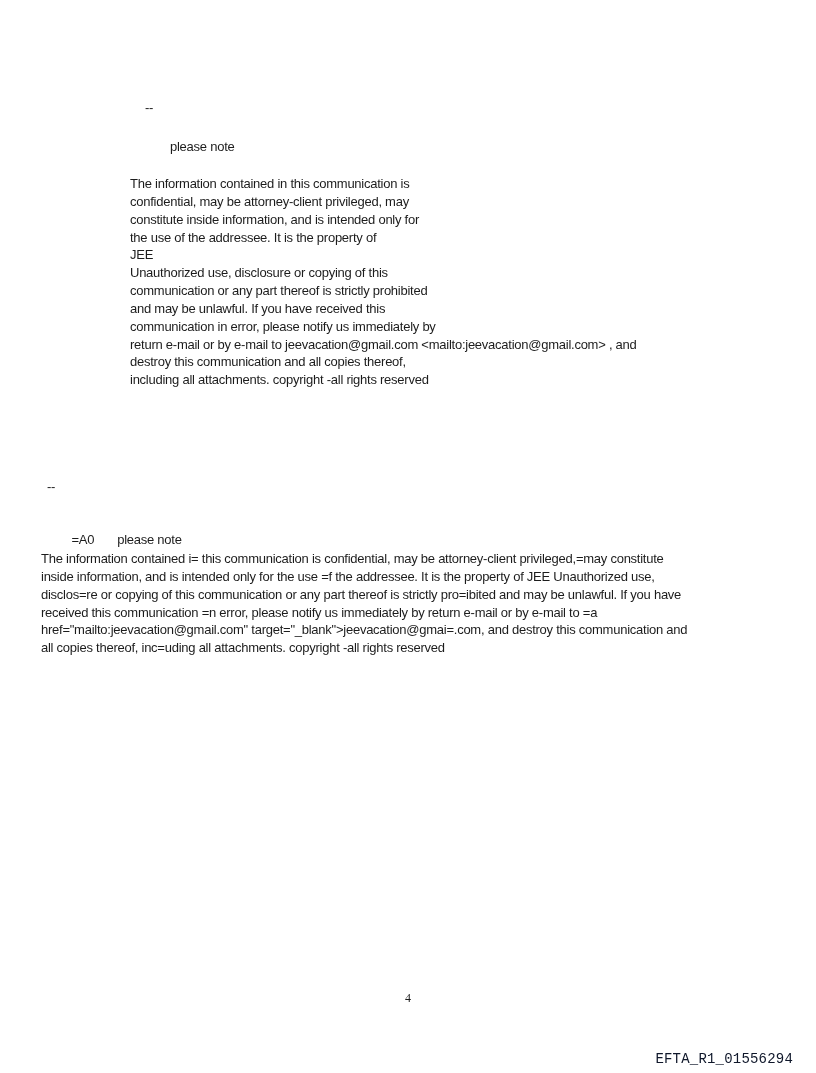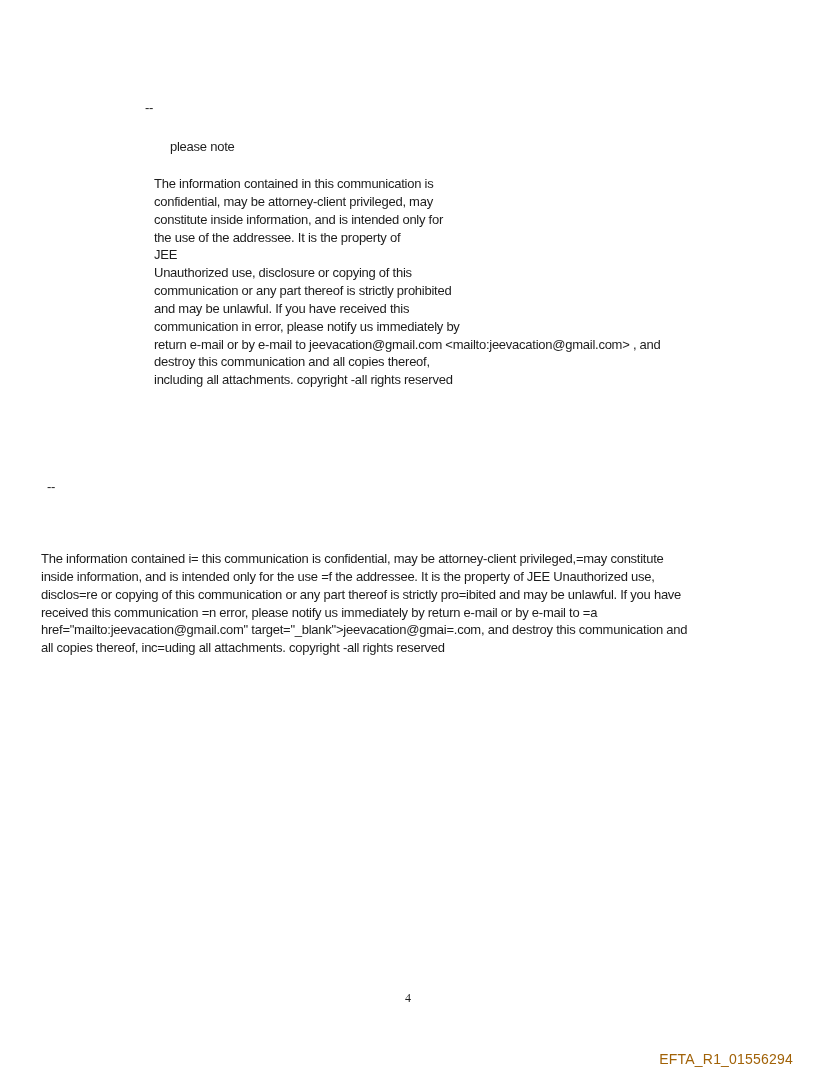--- a/index.html
+++ b/index.html
@@ -18,43 +18,43 @@
   }
   .txt {
     position: absolute;
     font-size: 13px;
     line-height: 17.85px;
     letter-spacing: -0.25px;
     white-space: pre-line;
   }
   .b1-dash   { left: 145px; top: 99px;  }
   .b1-note   { left: 170px; top: 138px; }
-  .b1-body   { left: 154px; top: 175px; width: 600px; }
+  .b1-body   { left: 130px; top: 175px; width: 600px; }
   .b2-dash   { left: 47px;  top: 478px; }
   .b2-note   { left: 58px;  top: 513px; white-space: pre; }
   .b2-note .note-label { margin-left: 23px; }
   .b2-body   { left: 41px;  top: 550px; width: 760px; }
   .page-number {
     position: absolute;
     left: 0;
     top: 991px;
     width: 100%;
     text-align: center;
     font-family: "Liberation Serif", serif;
     font-size: 12px;
     color: #1c1c1c;
   }
   .bates {
     position: absolute;
     right: 23px;
     top: 1051px;
-    font-family: Liberation Sans, sans-serif;
+    font-family: Liberation Mono, monospace;
     font-size: 14px;
     letter-spacing: 0.2px;
-    color: #a16207;
+    color: #0f172a;
   }
 </style>
 </head>
 <body>
 
 <div class="page">
 
   <div class="txt b1-dash">--</div>
 
   <div class="txt b1-note">please note</div>
@@ -67,20 +67,23 @@
 Unauthorized use, disclosure or copying of this
 communication or any part thereof is strictly prohibited
 and may be unlawful. If you have received this
 communication in error, please notify us immediately by
 return e-mail or by e-mail to jeevacation@gmail.com &lt;mailto:jeevacation@gmail.com&gt; , and
 destroy this communication and all copies thereof,
 including all attachments. copyright -all rights reserved</div>
 
   <div class="txt b2-dash">--</div>
 
+  <div class="txt b2-note">
+    <span>=A0</span><span class="note-label">please note</span>
+  </div>
 
   <div class="txt b2-body">The information contained i= this communication is confidential, may be attorney-client privileged,=may constitute
 inside information, and is intended only for the use =f the addressee. It is the property of JEE Unauthorized use,
 disclos=re or copying of this communication or any part thereof is strictly pro=ibited and may be unlawful. If you have
 received this communication =n error, please notify us immediately by return e-mail or by e-mail to =a
 href="mailto:jeevacation@gmail.com" target="_blank"&gt;jeevacation@gmai=.com, and destroy this communication and
 all copies thereof, inc=uding all attachments. copyright -all rights reserved</div>
 
   <div class="page-number">4</div>
 

